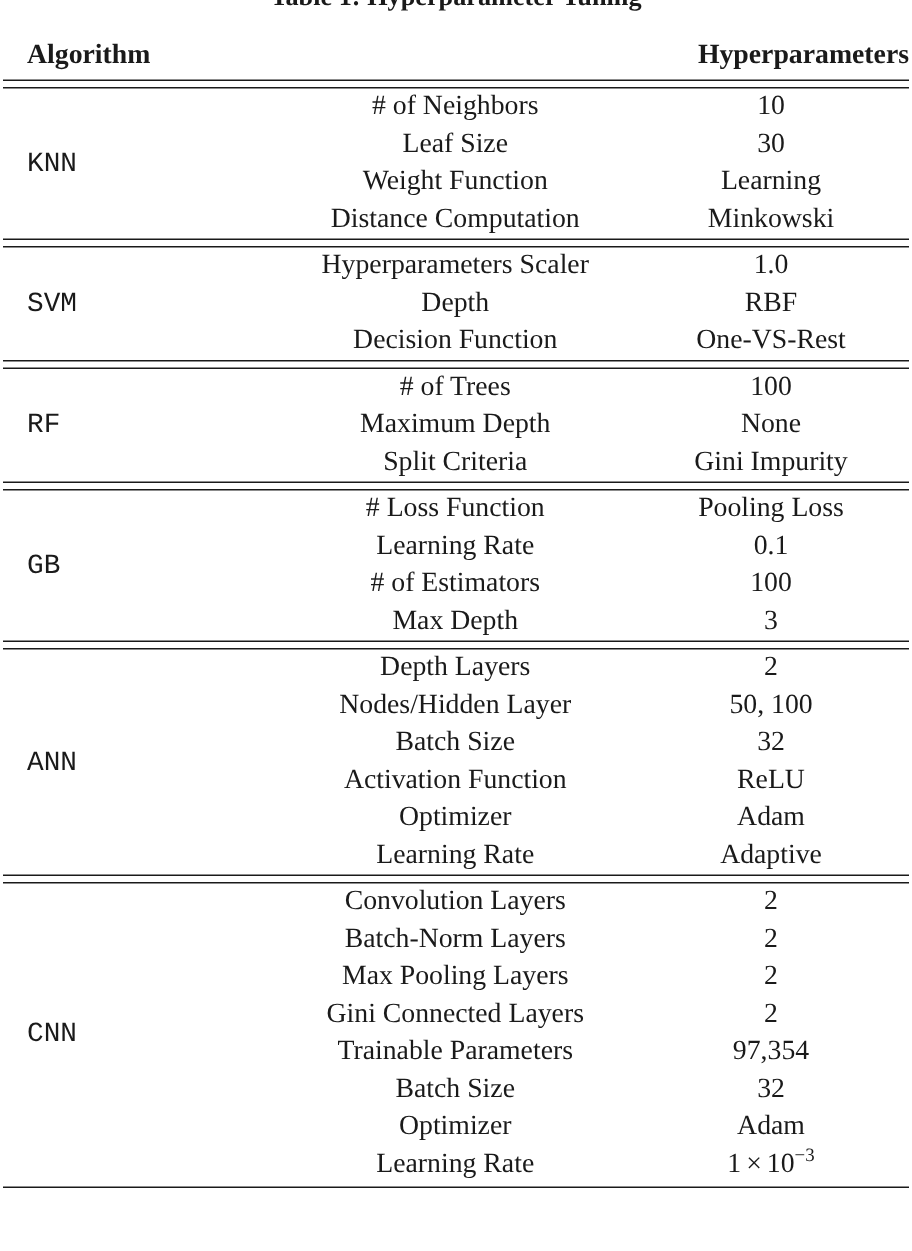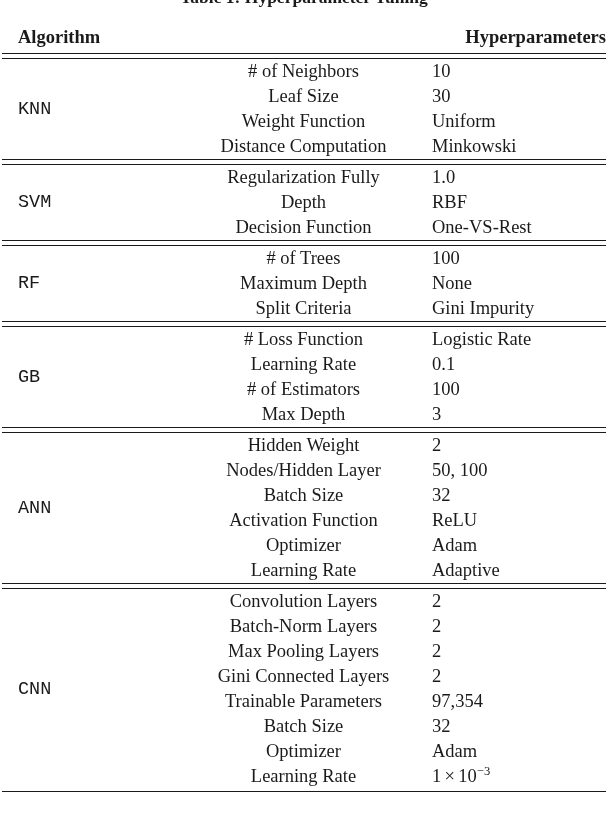--- a/index.html
+++ b/index.html
@@ -99,21 +99,21 @@
     text-align: left;
     padding-left: 16px;
     vertical-align: middle;
     font-family: Liberation Mono, monospace;
   }
   td.param {
     text-align: center;
     padding-left: 5px;
   }
   td.val {
-    text-align: left;
+    text-align: center;
     padding-right: 10px;
   }
   sup {
     font-size: 0.68em;
     vertical-align: super;
     line-height: 0;
   }
   .times { padding: 0 0.18em; }
 </style>
 </head>
@@ -147,34 +147,34 @@
           <td class="alg" rowspan="4">KNN</td>
           <td class="param"># of Neighbors</td>
           <td class="val">10</td>
         </tr>
         <tr>
           <td class="param">Leaf Size</td>
           <td class="val">30</td>
         </tr>
         <tr>
           <td class="param">Weight Function</td>
-          <td class="val">Uniform</td>
+          <td class="val">Learning</td>
         </tr>
         <tr>
           <td class="param">Distance Computation</td>
           <td class="val">Minkowski</td>
         </tr>
         <tr class="rule-row">
           <td colspan="3">
             <div class="rule-double"></div>
           </td>
         </tr>
         <tr>
           <td class="alg" rowspan="3">SVM</td>
-          <td class="param">Regularization Fully</td>
+          <td class="param">Hyperparameters Scaler</td>
           <td class="val">1.0</td>
         </tr>
         <tr>
           <td class="param">Depth</td>
           <td class="val">RBF</td>
         </tr>
         <tr>
           <td class="param">Decision Function</td>
           <td class="val">One-VS-Rest</td>
         </tr>
@@ -197,42 +197,42 @@
           <td class="val">Gini Impurity</td>
         </tr>
         <tr class="rule-row">
           <td colspan="3">
             <div class="rule-double"></div>
           </td>
         </tr>
         <tr>
           <td class="alg" rowspan="4">GB</td>
           <td class="param"># Loss Function</td>
-          <td class="val">Logistic Rate</td>
+          <td class="val">Pooling Loss</td>
         </tr>
         <tr>
           <td class="param">Learning Rate</td>
           <td class="val">0.1</td>
         </tr>
         <tr>
           <td class="param"># of Estimators</td>
           <td class="val">100</td>
         </tr>
         <tr>
           <td class="param">Max Depth</td>
           <td class="val">3</td>
         </tr>
         <tr class="rule-row">
           <td colspan="3">
             <div class="rule-double"></div>
           </td>
         </tr>
         <tr>
           <td class="alg" rowspan="6">ANN</td>
-          <td class="param">Hidden Weight</td>
+          <td class="param">Depth Layers</td>
           <td class="val">2</td>
         </tr>
         <tr>
           <td class="param">Nodes/Hidden Layer</td>
           <td class="val">50, 100</td>
         </tr>
         <tr>
           <td class="param">Batch Size</td>
           <td class="val">32</td>
         </tr>

